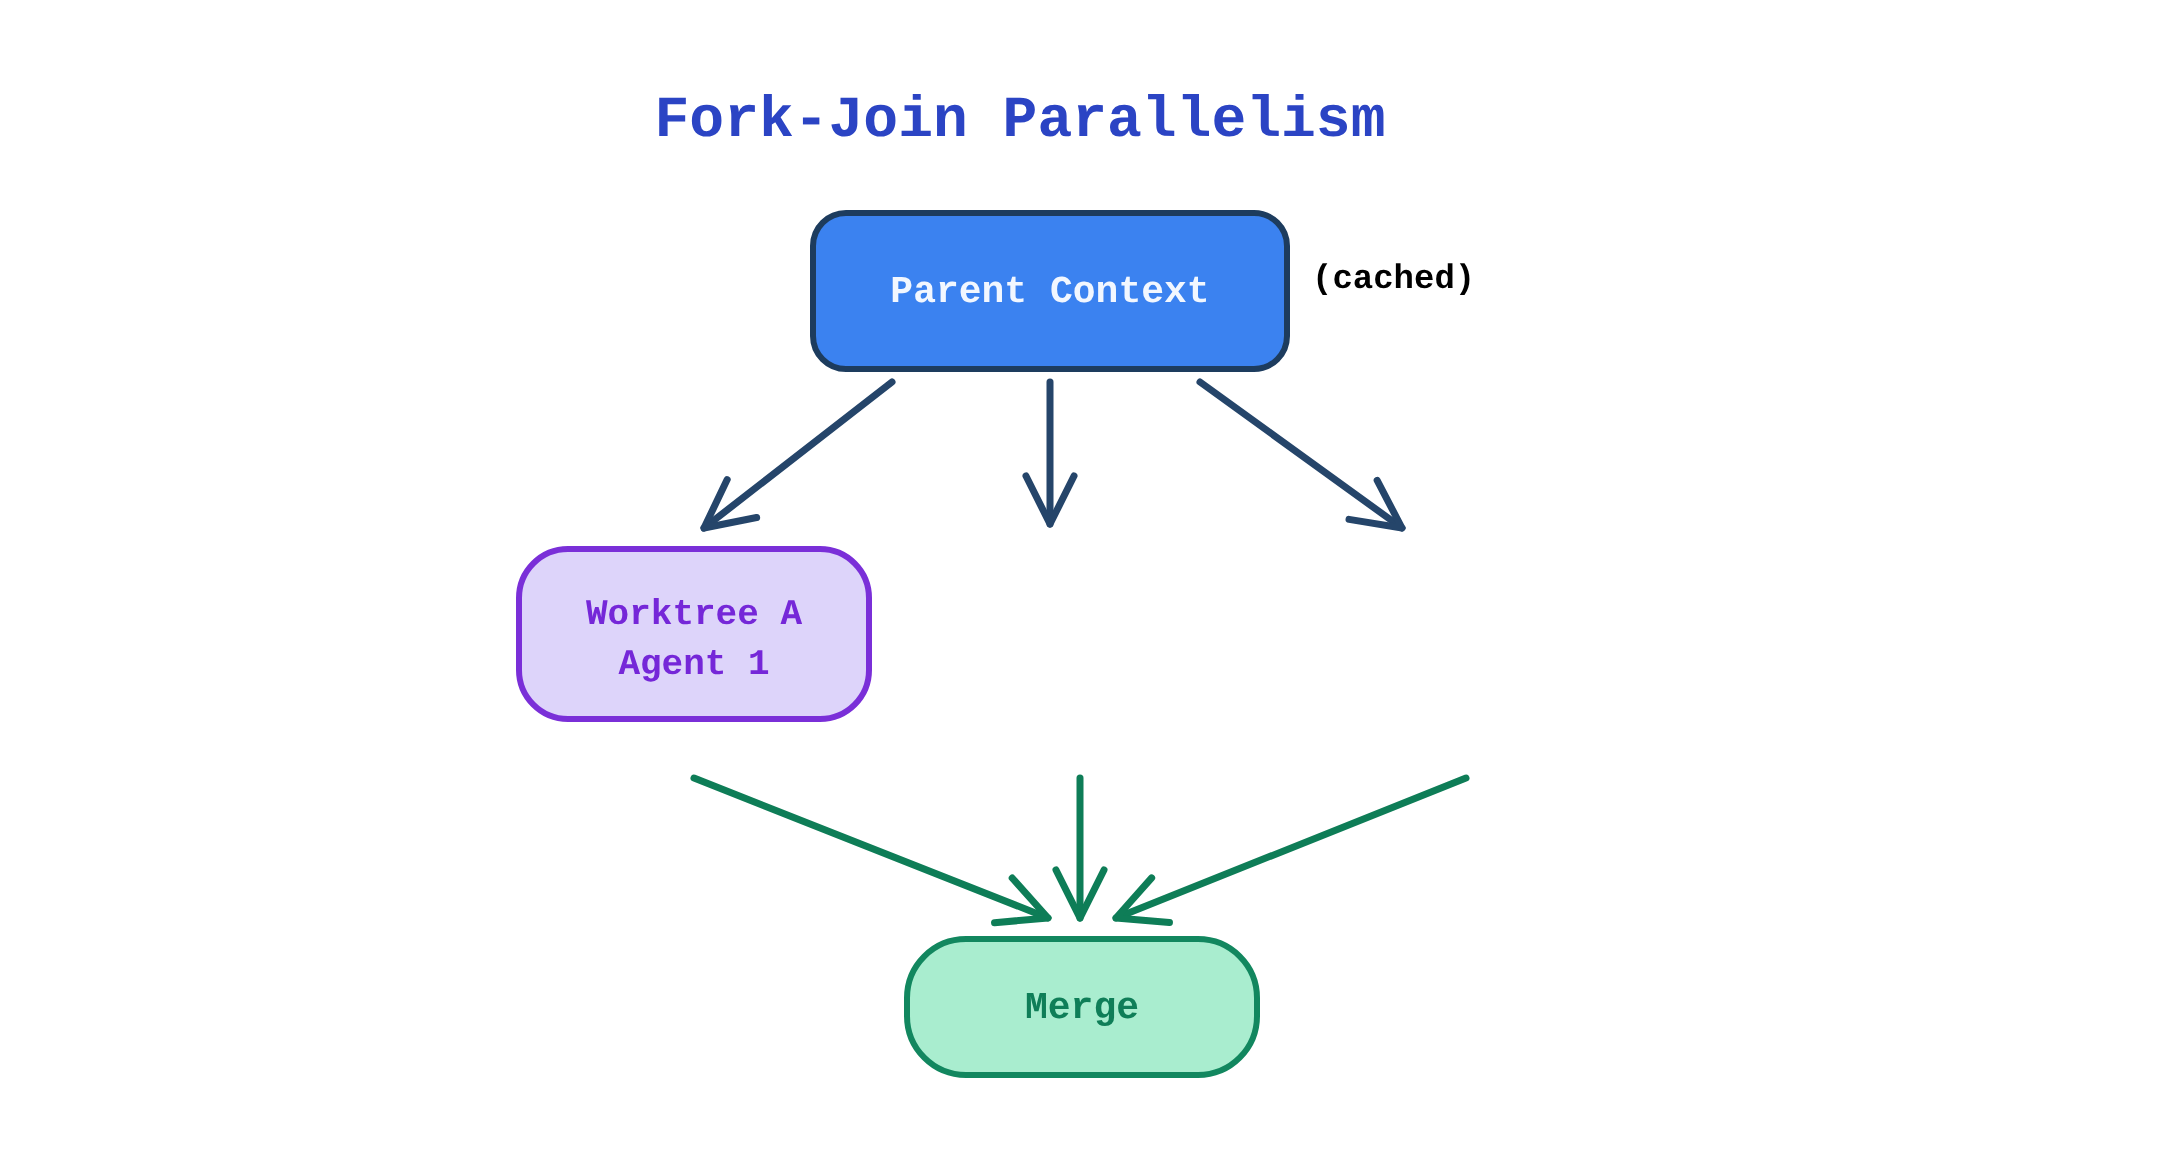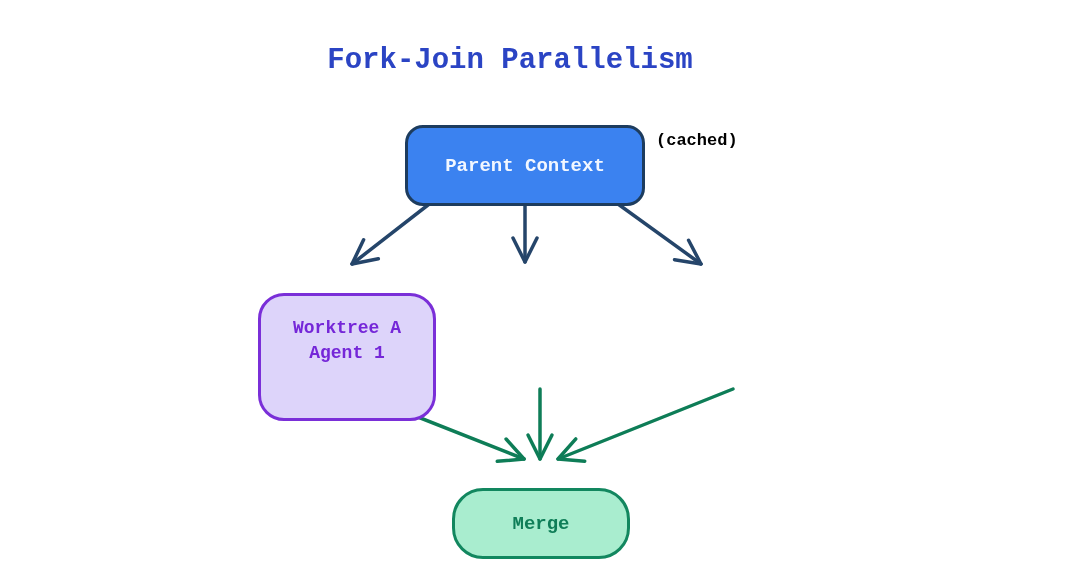--- a/index.html
+++ b/index.html
@@ -31,21 +31,20 @@
     margin: 0;
     text-align: center;
     font-size: 29px;
     font-weight: bold;
     letter-spacing: 0px;
     color: #2b44c4;
   }
   .node {
     position: absolute;
     box-sizing: border-box;
-    margin-top: 20px;
   }
   .node-parent {
     left: 405px;
     top: 105px;
     width: 240px;
     height: 81px;
     background: #3b82f0;
     border: 3.5px solid #1d3c5e;
     border-radius: 18px;
     display: flex;
@@ -59,21 +58,21 @@
     position: absolute;
     left: 656px;
     top: 131px;
     font-size: 17px;
     font-weight: bold;
     color: #000000;
   }
   .node-worktree {
     top: 273px;
     width: 178px;
-    height: 128px;
+    height: 88px;
     background: #ddd4fa;
     border: 3.5px solid #7a2fd8;
     border-radius: 26px;
     text-align: center;
     padding-top: 20px;
     font-size: 18px;
     font-weight: bold;
     line-height: 25px;
     color: #7527d8;
   }

